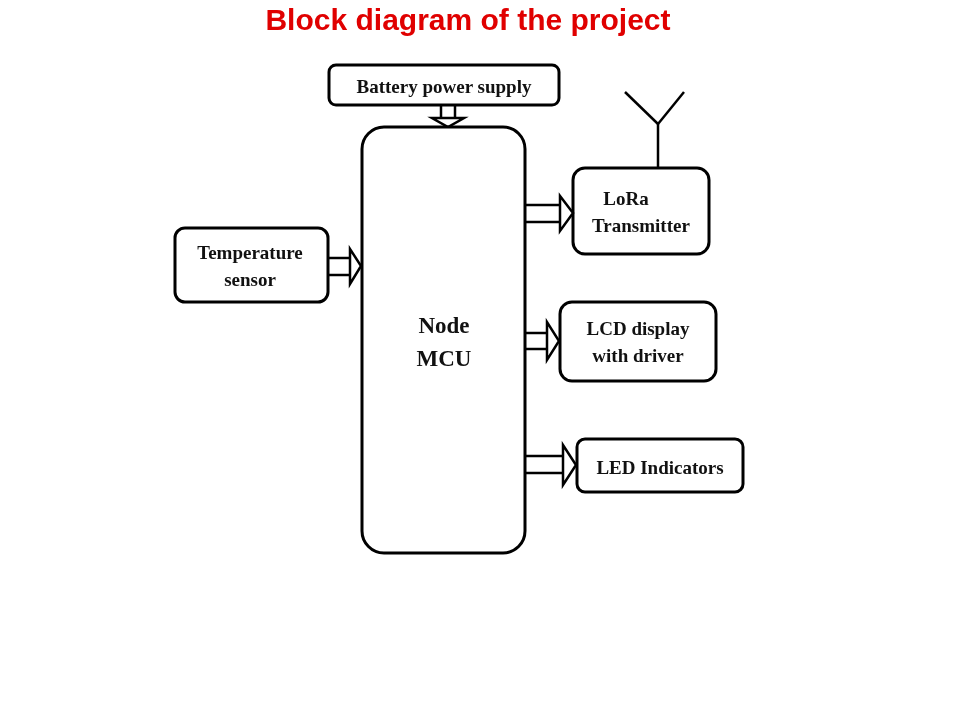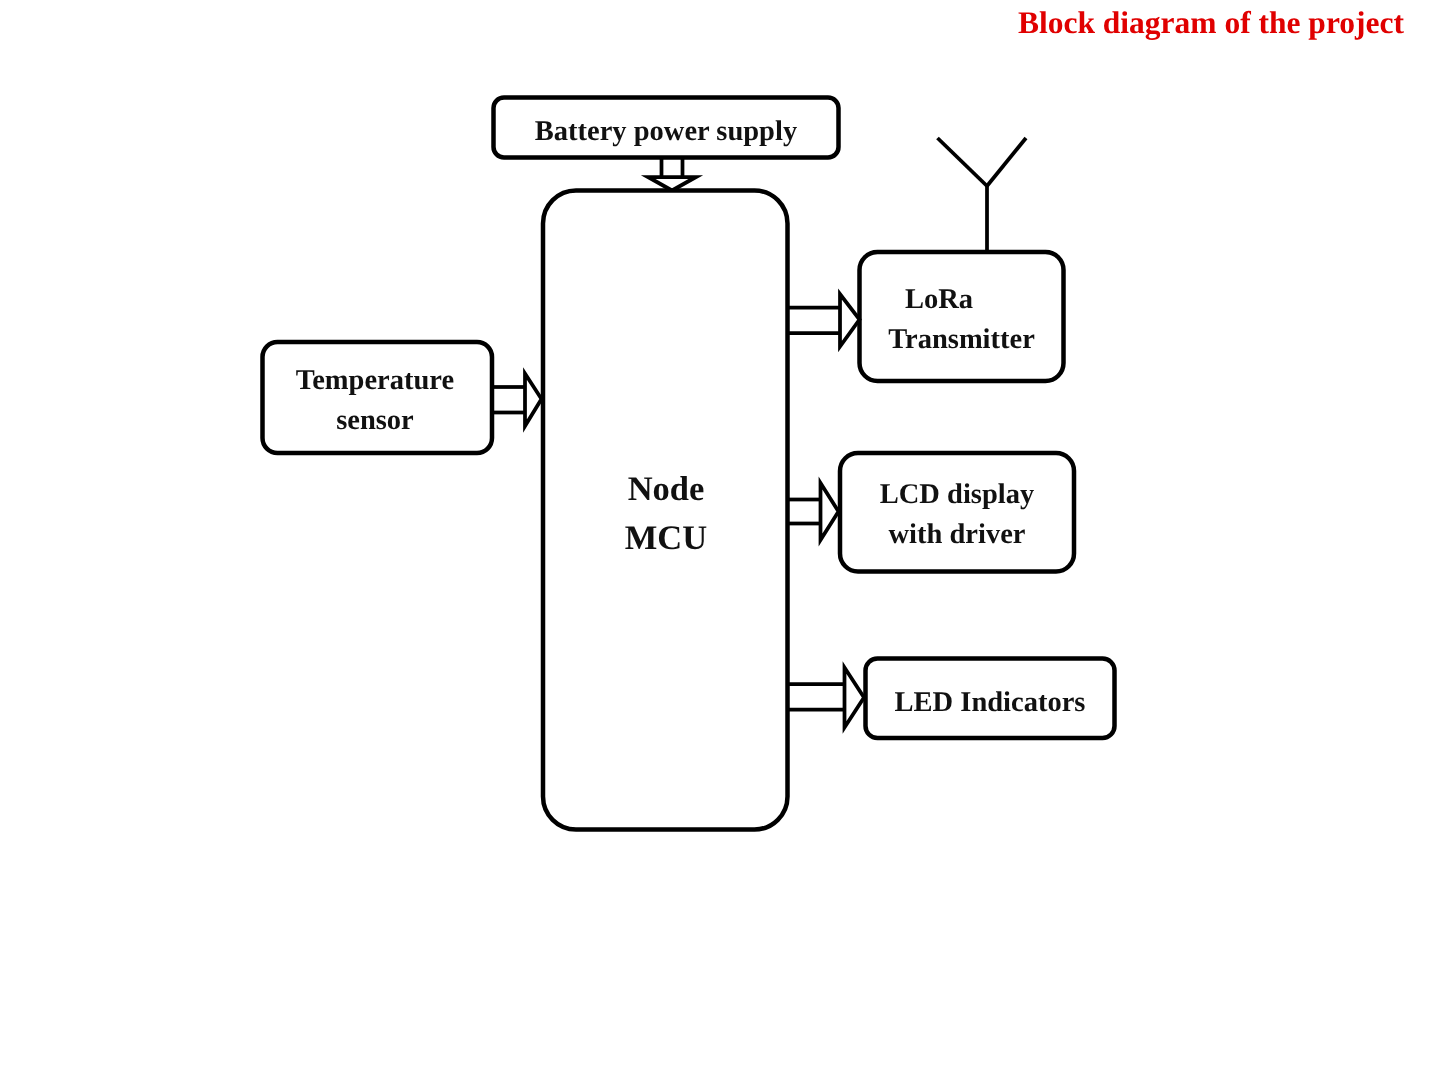--- a/index.html
+++ b/index.html
@@ -1,19 +1,19 @@
 <!DOCTYPE html>
 <html><head>
   <meta charset="utf-8">
   <style>
     html, body { margin: 0; padding: 0; background: #ffffff; }
     body { width: 960px; height: 720px; position: relative; overflow: hidden; }
     .title {
-      position: absolute; left: 0; width: 936px; top: 3px; text-align: right;
-      font-family: Liberation Serif, serif; font-weight: bold; font-size: 21px;
+      position: absolute; left: 0; width: 936px; top: 3px; text-align: center;
+      font-family: Liberation Sans, sans-serif; font-weight: bold; font-size: 30px;
       color: #e00000;
     }
     svg { position: absolute; left: 0; top: 0; }
     .lbl { font-family: "Liberation Serif", serif; font-weight: bold; fill: #111; text-anchor: middle; }
     .box { fill: #fff; stroke: #000; stroke-width: 3; }
     .wire { stroke: #000; stroke-width: 2.5; fill: none; }
     .arrowhead { fill: #fff; stroke: #000; stroke-width: 2.5; stroke-linejoin: miter; }
   </style>
 </head>
 <body>

